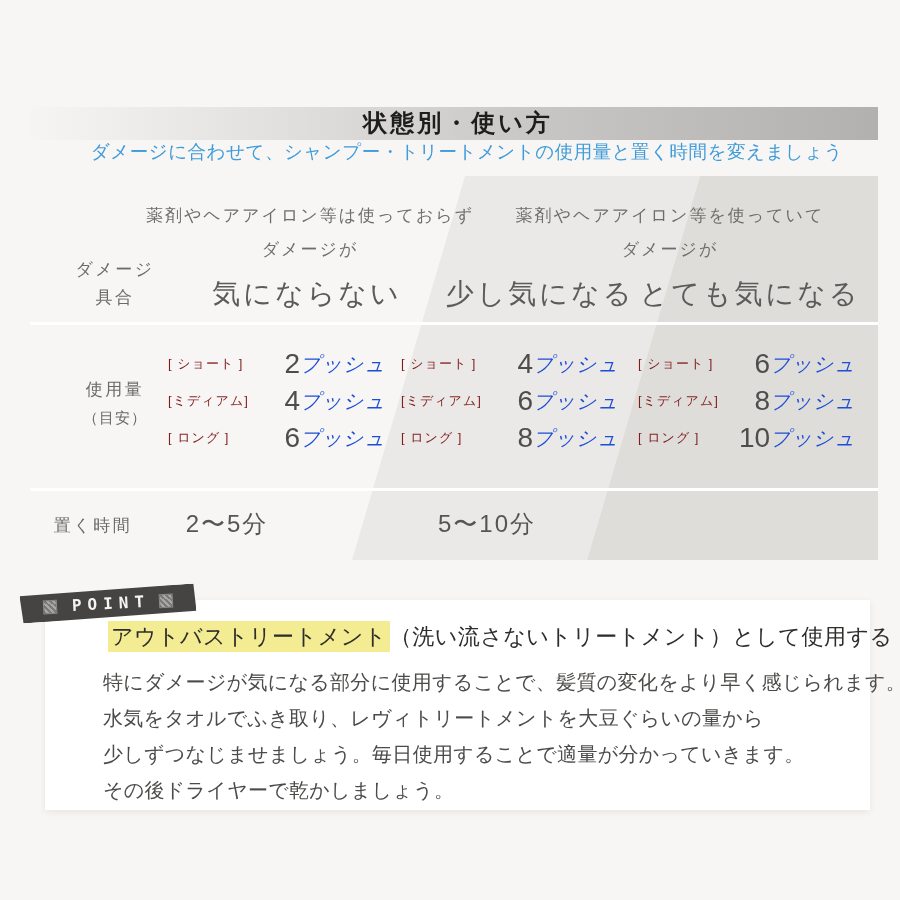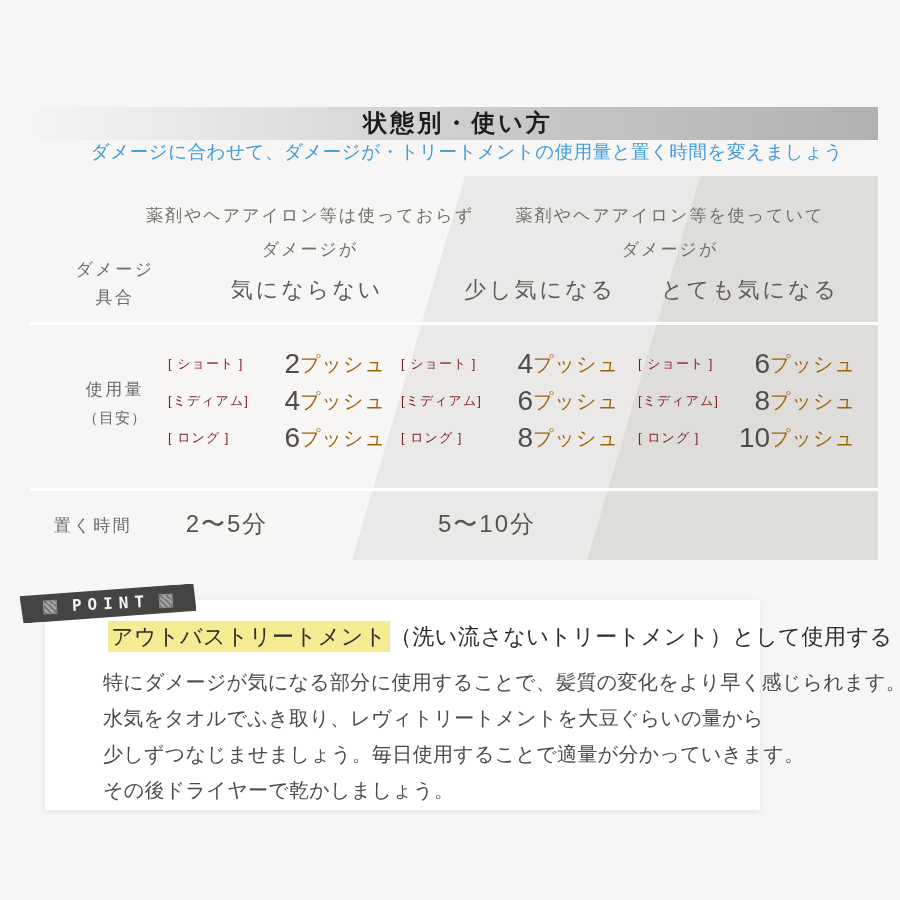--- a/index.html
+++ b/index.html
@@ -23,31 +23,31 @@
   }
   
   .table{left:30px;top:176px;width:848px;height:384px;}
   .band{position:absolute;inset:0;}
   .band2{background:#ebe9e7;clip-path:polygon(435px 0px,670px 0px,557px 384px,322px 384px);}
   .band3{background:#dfddda;clip-path:polygon(670px 0px,848px 0px,848px 384px,557px 384px);}
   .sep{position:absolute;left:0;width:848px;height:3px;background:#ffffff;}
   .sep1{top:146px;} .sep2{top:312px;}
   .cell{position:absolute;transform:translateX(-50%);white-space:nowrap;text-align:center;}
   .hsmall{font-size:17px;color:#6e6d6a;letter-spacing:2px;}
-  .hlevel{font-size:22px;color:#5c5b59;letter-spacing:3px;}
+  .hlevel{font-size:28px;color:#5c5b59;letter-spacing:3px;}
   .rowlabel{font-size:17px;color:#6b6a68;letter-spacing:2.5px;line-height:28px;}
   .rowlabel .sub{font-size:15px;letter-spacing:1px;}
   .push-line{position:absolute;transform:translateX(-50%);display:flex;align-items:center;white-space:nowrap;}
   .push-line .bk{width:86px;text-align:left;font-size:13px;color:#7f1d1d;letter-spacing:1px;}
   .push-line .num{width:40px;text-align:right;font-size:28px;color:#4e4d4b;margin-left:6px;}
-  .push-line .unit{font-size:20px;color:#a16207;letter-spacing:1px;}
+  .push-line .unit{font-size:20px;color:#1d4ed8;letter-spacing:1px;font-style:italic;}
   .timeval{font-size:24px;color:#565551;letter-spacing:2px;}
   
   .point-box{
-    left:45px;top:600px;width:715px;height:210px;background:#ffffff;
+    left:45px;top:600px;width:825px;height:210px;background:#ffffff;
     box-shadow:0 2px 7px rgba(0,0,0,0.07);
   }
   .ribbon{
     left:20px;top:588px;width:176px;height:31px;background:#454442;
     transform:rotate(-3deg);
     clip-path:polygon(0% 12%,99% 0%,100% 88%,1.5% 100%);
     display:flex;align-items:center;justify-content:center;gap:12px;z-index:5;
   }
   .ribbon .ptxt{
     color:#f5f4f2;font-family:"DejaVu Sans Mono",monospace;
@@ -64,21 +64,21 @@
   }
   .hl{background:#f3ec92;padding:3px 3px;}
   .point-body{position:absolute;left:58px;top:64px;}
   .point-body .bline{font-size:20px;color:#4c4b49;line-height:36px;white-space:nowrap;letter-spacing:0.3px;}
 </style>
 </head>
 <body>
 
 <div class="abs titlebar">
   <span class="title">状態別・使い方</span>
-  <span class="subtitle">ダメージに合わせて、ダメージが・トリートメントの使用量と置く時間を変えましょう</span>
+  <span class="subtitle">ダメージに合わせて、シャンプー・トリートメントの使用量と置く時間を変えましょう</span>
 </div>
 
 <div class="abs table">
   <div class="band band2"></div>
   <div class="band band3"></div>
   <div class="sep sep1"></div>
   <div class="sep sep2"></div>
 
   <div class="cell rowlabel" style="left:85px;top:80px;">
     <div>ダメージ</div>

